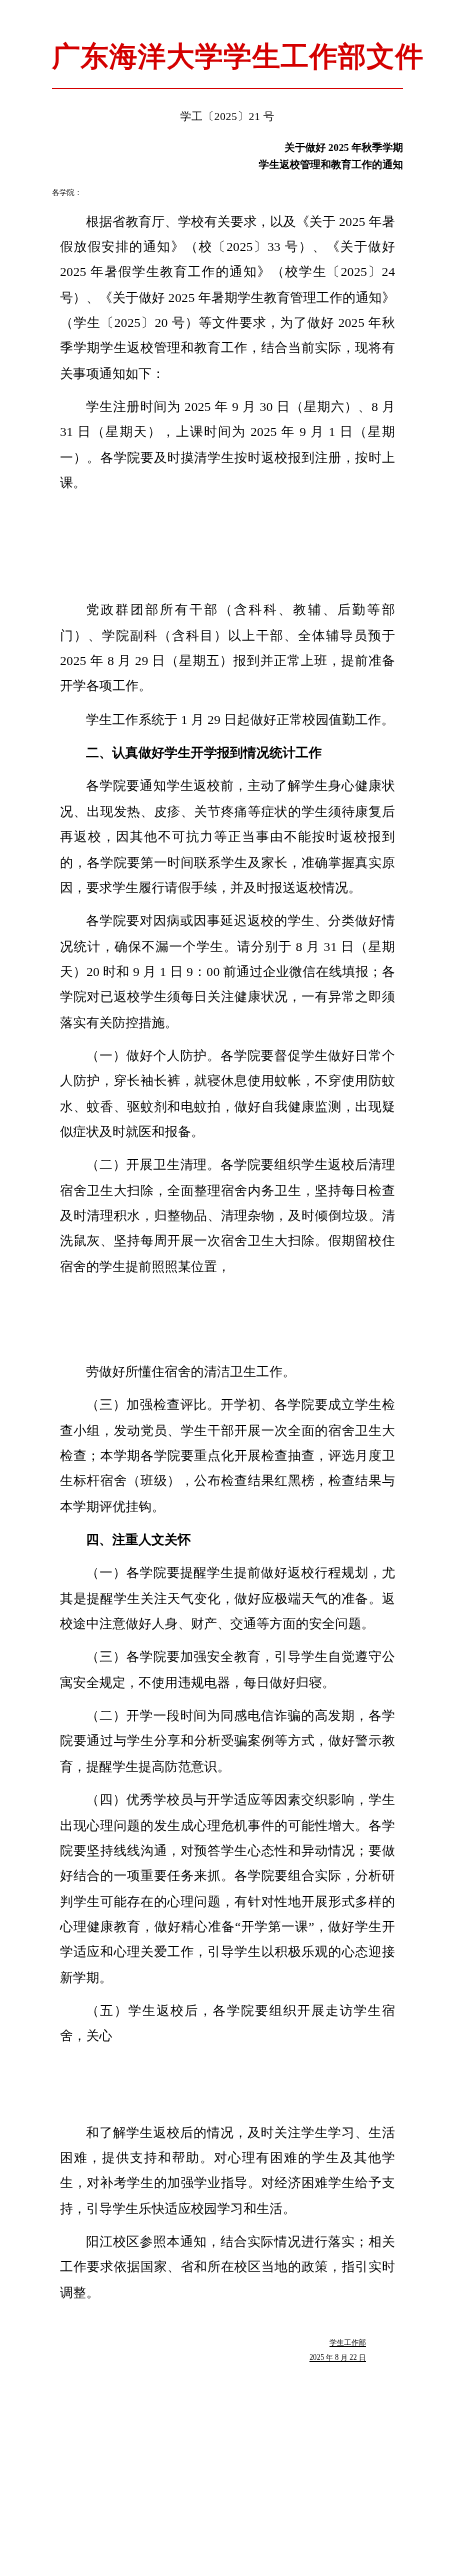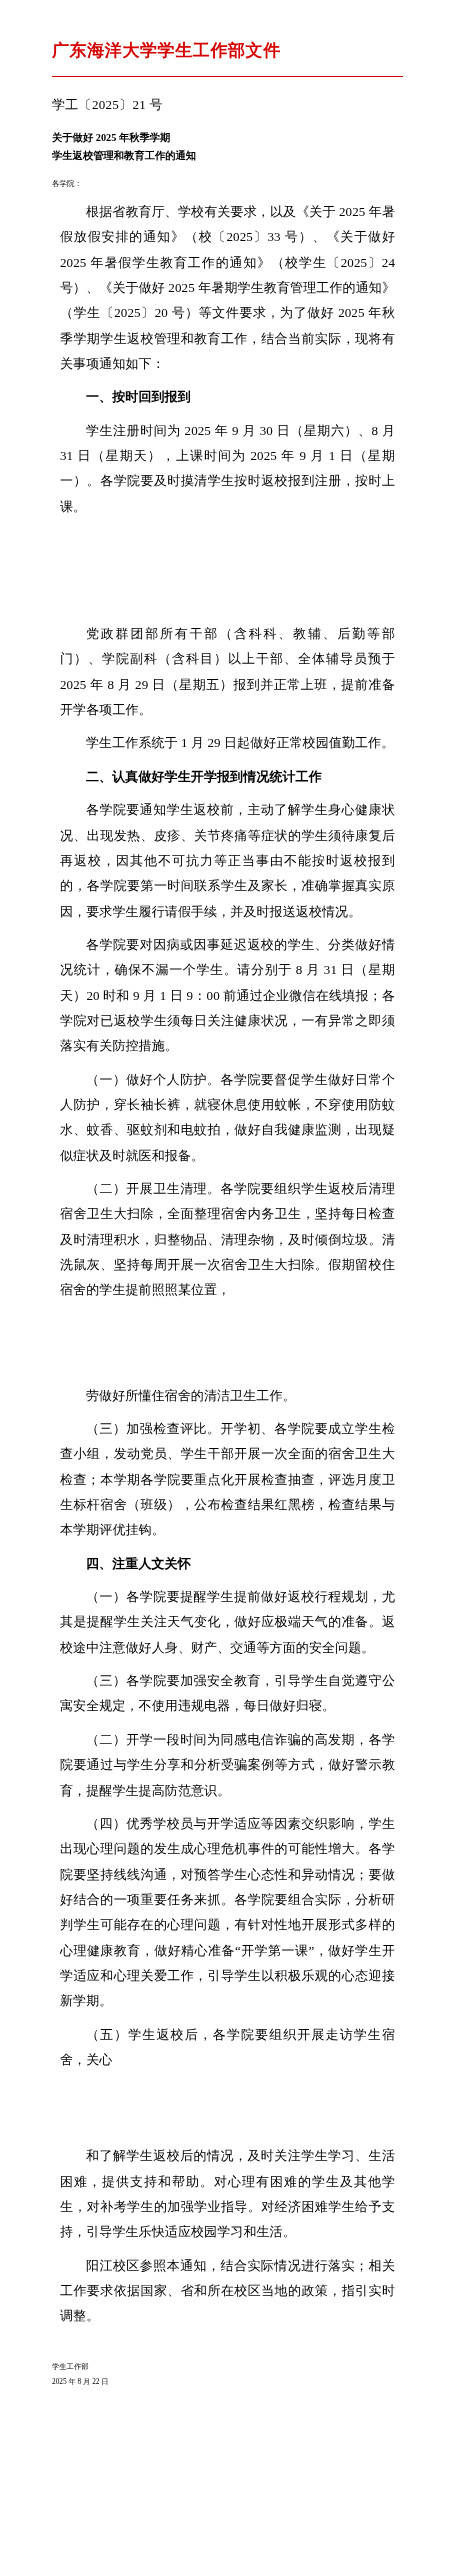--- a/index.html
+++ b/index.html
@@ -25,41 +25,42 @@
     position: relative;
     padding-top: 41px;
   }
 
   
   .masthead {
     text-align: left;
     color: #d40000;
     font-family: "Liberation Serif", "DejaVu Serif", serif;
     font-weight: bold;
-    font-size: 17px;
+    font-size: 28px;
     letter-spacing: 0.6px;
     line-height: 1.15;
     white-space: nowrap;
   }
   .red-rule {
     height: 1.1px;
     background: #d40000;
     margin: 15px 0 0 0;
   }
 
   
   .doc-number {
-    font-size: 13px;
+    text-align: center;
+    font-size: 11px;
     margin-top: 19.5px;
     letter-spacing: 0.3px;
   }
 
   
   .doc-title {
-    text-align: left;
+    text-align: right;
     font-weight: bold;
     font-size: 10.3px;
     line-height: 1.7;
     margin-top: 15px;
   }
 
   .salutation {
     font-size: 7.5px;
     margin-top: 12.6px;
     line-height: 1.9;
@@ -82,23 +83,25 @@
   .gap-block.small {
     height: 64px;
   }
   .gap-block.tiny {
     height: 55px;
   }
 
   
   .signature {
     margin-top: 30px;
+    text-align: right;
     font-size: 7.3px;
     line-height: 2.1;
     padding-right: 37px;
+    text-decoration: underline;
   }
 
   .bottom-fill {
     height: 247px;
   }
 
   
   .page-foot-marks {
     position: absolute;
     bottom: 9.2px;
@@ -127,21 +130,20 @@
     <div class="doc-number">学工〔2025〕21 号</div>
 
     <div class="doc-title">
       <div>关于做好 2025 年秋季学期</div>
       <div>学生返校管理和教育工作的通知</div>
     </div>
 
     <div class="salutation">各学院：</div>
 
     <p class="body-text">根据省教育厅、学校有关要求，以及《关于 2025 年暑假放假安排的通知》（校〔2025〕33 号）、《关于做好 2025 年暑假学生教育工作的通知》（校学生〔2025〕24 号）、《关于做好 2025 年暑期学生教育管理工作的通知》（学生〔2025〕20 号）等文件要求，为了做好 2025 年秋季学期学生返校管理和教育工作，结合当前实际，现将有关事项通知如下：</p>
-    <p class="body-text heading">一、按时回到报到</p>
     <p class="body-text">学生注册时间为 2025 年 9 月 30 日（星期六）、8 月 31 日（星期天），上课时间为 2025 年 9 月 1 日（星期一）。各学院要及时摸清学生按时返校报到注册，按时上课。</p>
 
     <div class="gap-block"></div>
 
     <p class="body-text">党政群团部所有干部（含科科、教辅、后勤等部门）、学院副科（含科目）以上干部、全体辅导员预于 2025 年 8 月 29 日（星期五）报到并正常上班，提前准备开学各项工作。</p>
     <p class="body-text">学生工作系统于 1 月 29 日起做好正常校园值勤工作。</p>
     <p class="body-text heading">二、认真做好学生开学报到情况统计工作</p>
     <p class="body-text">各学院要通知学生返校前，主动了解学生身心健康状况、出现发热、皮疹、关节疼痛等症状的学生须待康复后再返校，因其他不可抗力等正当事由不能按时返校报到的，各学院要第一时间联系学生及家长，准确掌握真实原因，要求学生履行请假手续，并及时报送返校情况。</p>
     <p class="body-text">各学院要对因病或因事延迟返校的学生、分类做好情况统计，确保不漏一个学生。请分别于 8 月 31 日（星期天）20 时和 9 月 1 日 9：00 前通过企业微信在线填报；各学院对已返校学生须每日关注健康状况，一有异常之即须落实有关防控措施。</p>
     <p class="body-text">（一）做好个人防护。各学院要督促学生做好日常个人防护，穿长袖长裤，就寝休息使用蚊帐，不穿使用防蚊水、蚊香、驱蚊剂和电蚊拍，做好自我健康监测，出现疑似症状及时就医和报备。</p>

